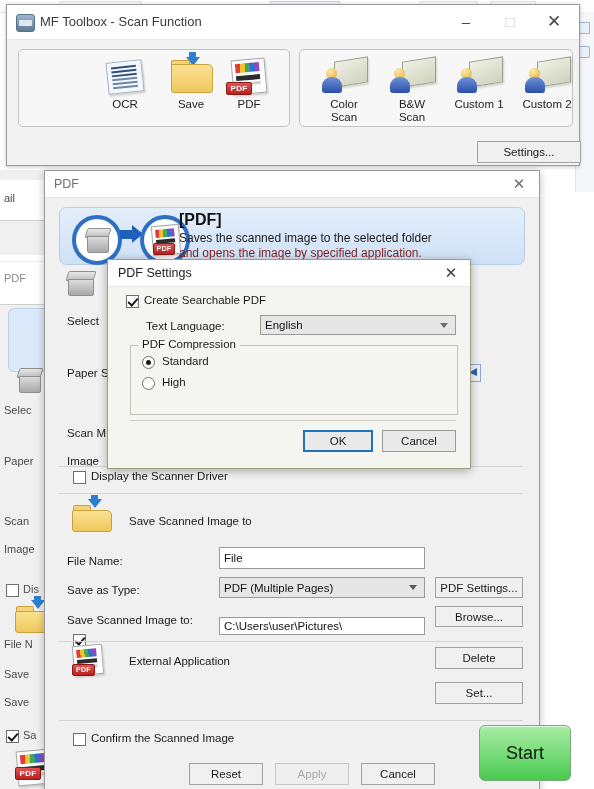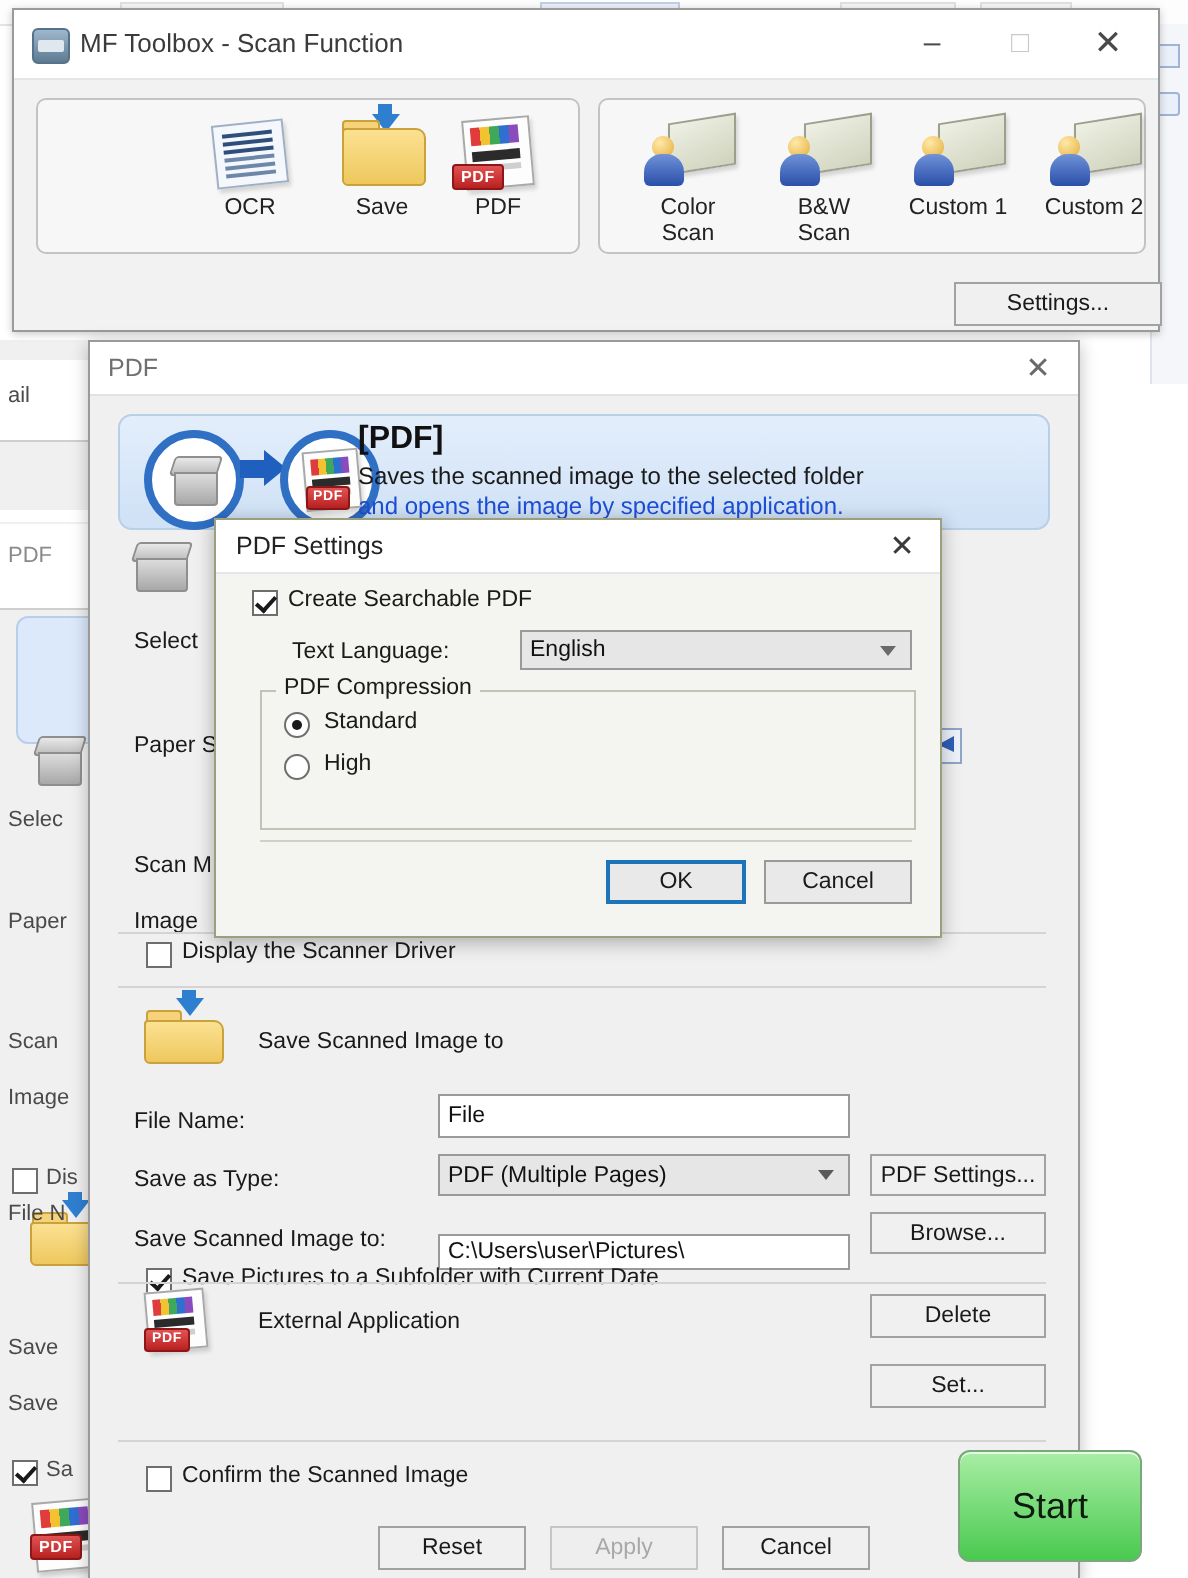--- a/index.html
+++ b/index.html
@@ -102,21 +102,21 @@
   #banner-ring-b{left:80px;}
   #banner-arrow{left:60px;top:22px;width:14px;height:9px;background:#1f5fbd;}
   #banner-arrow-head{left:72px;top:17px;width:0;height:0;border-top:9px solid transparent;border-bottom:9px solid transparent;border-left:11px solid #1f5fbd;}
   .scanner-ico{position:absolute;left:10px;top:9px;width:22px;height:24px;}
   .sc-top{position:absolute;left:0;top:0;width:22px;height:8px;background:linear-gradient(180deg,#e8e8e8,#bdbdbd);
     border:1px solid #8f8f8f;border-radius:2px;transform:skewX(-18deg);}
   .sc-body{position:absolute;left:1px;top:8px;width:20px;height:15px;background:linear-gradient(180deg,#dcdcdc,#a8a8a8);
     border:1px solid #8f8f8f;border-radius:0 0 2px 2px;}
   #banner-title{left:134px;top:40px;font-size:16px;font-weight:bold;color:#111;}
   #banner-l1{left:134px;top:60px;font-size:12px;color:#1a1a1a;}
-  #banner-l2{left:134px;top:75px;font-size:12px;color:#1d4ed8;}
+  #banner-l2{left:134px;top:75px;font-size:12px;color:#7f1d1d;}
 
   
   #sel-scanner-ico{left:22px;top:100px;width:28px;height:30px;}
   .row-lbl{position:absolute;font-size:11.5px;color:#1a1a1a;white-space:nowrap;}
 
   #sep-1{left:14px;top:295px;width:464px;height:1px;background:#d4d4d4;}
   #chk-driver{left:28px;top:300px;}
   #sep-2{left:14px;top:322px;width:464px;height:1px;background:#d4d4d4;}
 
   #save-folder-ico{left:26px;top:328px;width:42px;height:32px;}
@@ -203,21 +203,21 @@
 <div class="ghost-label" style="left:4px;top:515px;">Scan</div>
 <div class="ghost-label" style="left:4px;top:543px;">Image</div>
 <div class="chk abs" style="left:6px;top:584px;"></div>
 <div class="ghost-label" style="left:23px;top:583px;">Dis</div>
 <div class="abs" style="left:14px;top:600px;width:42px;height:32px;">
   <div class="sf-arrow"></div>
     <div class="sf-arrow-stem"></div>
   <div class="sf-tab"></div>
     <div class="sf-body"></div>
 </div>
-<div class="ghost-label" style="left:4px;top:601px;">File N</div>
+<div class="ghost-label" style="left:4px;top:638px;">File N</div>
 <div class="ghost-label" style="left:4px;top:668px;">Save</div>
 <div class="ghost-label" style="left:4px;top:696px;">Save</div>
 <div class="chk checked abs" style="left:6px;top:730px;"></div>
 <div class="ghost-label" style="left:23px;top:729px;">Sa</div>
 <div class="abs" style="left:14px;top:750px;width:34px;height:32px;">
   <div class="ic-pdfdoc" style="left:3px;top:0;">
     <div class="ic-pdfdoc-sw"></div>
       <div class="ic-pdfdoc-bar"></div>
       <div class="ic-pdfdoc-bar2"></div>
   </div>
@@ -366,21 +366,20 @@
   <div class="row-lbl" style="left:22px;top:413px;">Save as Type:</div>
   <div class="combofield" style="left:174px;top:406px;width:206px;height:21px;">PDF (Multiple Pages)</div>
   <div class="abs" style="left:364px;top:414px;width:0;height:0;border-left:4px solid transparent;border-right:4px solid transparent;border-top:5px solid #5a5a5a;"></div>
   <div class="btn" style="left:390px;top:406px;width:88px;height:21px;">PDF Settings...</div>
 
   <div class="row-lbl" style="left:22px;top:443px;">Save Scanned Image to:</div>
   <div class="txtfield" style="left:174px;top:446px;width:206px;height:18px;">C:\Users\user\Pictures\</div>
   <div class="btn" style="left:390px;top:435px;width:88px;height:21px;">Browse...</div>
 
   <div class="chk checked abs" style="left:28px;top:463px;"></div>
-  <div class="chk-lbl" style="left:46px;top:462px;">Save Pictures to a Subfolder with Current Date</div>
 
   <div class="abs" id="sep-3"></div>
   <div class="abs" id="ext-app-ico">
     <div class="ic-pdfdoc" style="left:2px;top:0;width:28px;height:28px;">
       <div class="ic-pdfdoc-sw" style="width:20px;height:8px;"></div>
       <div class="ic-pdfdoc-bar" style="width:20px;top:13px;height:4px;"></div>
       <div class="ic-pdfdoc-bar2" style="width:20px;top:19px;"></div>
     </div>
     <div class="ic-pdf-badge" style="width:21px;height:10px;font-size:7px;line-height:10px;bottom:1px;">PDF</div>
   </div>

